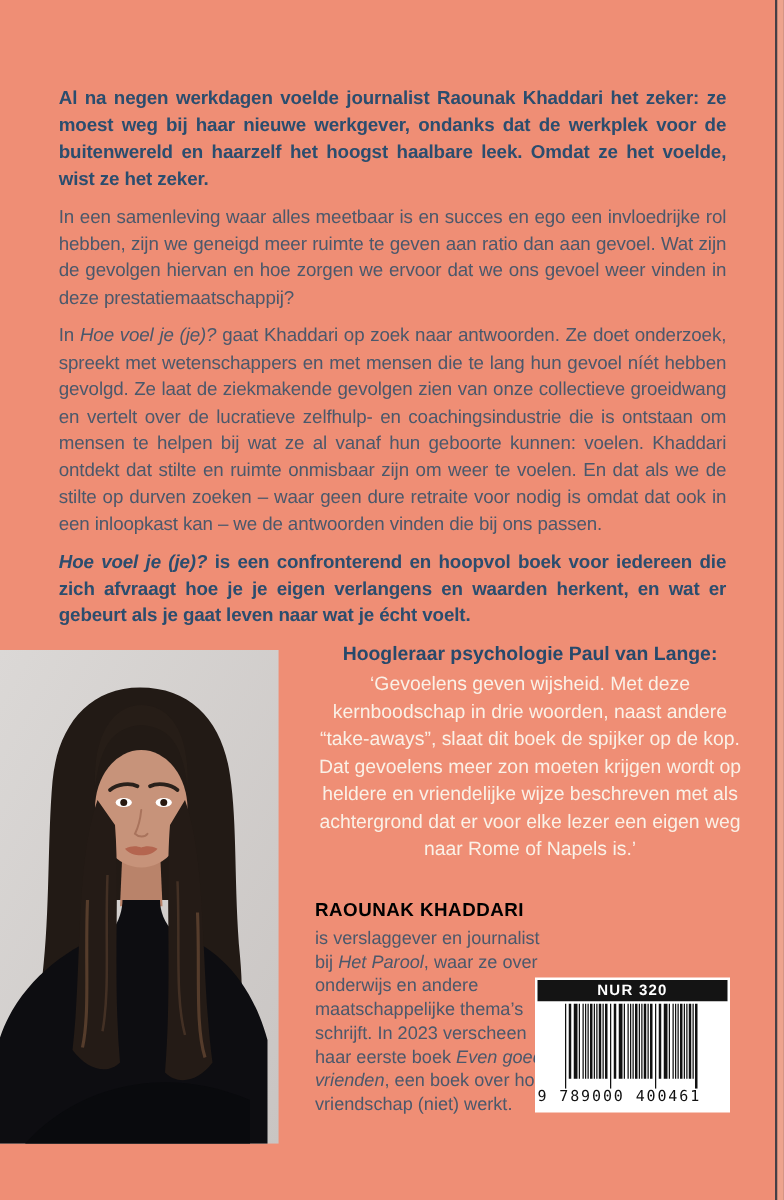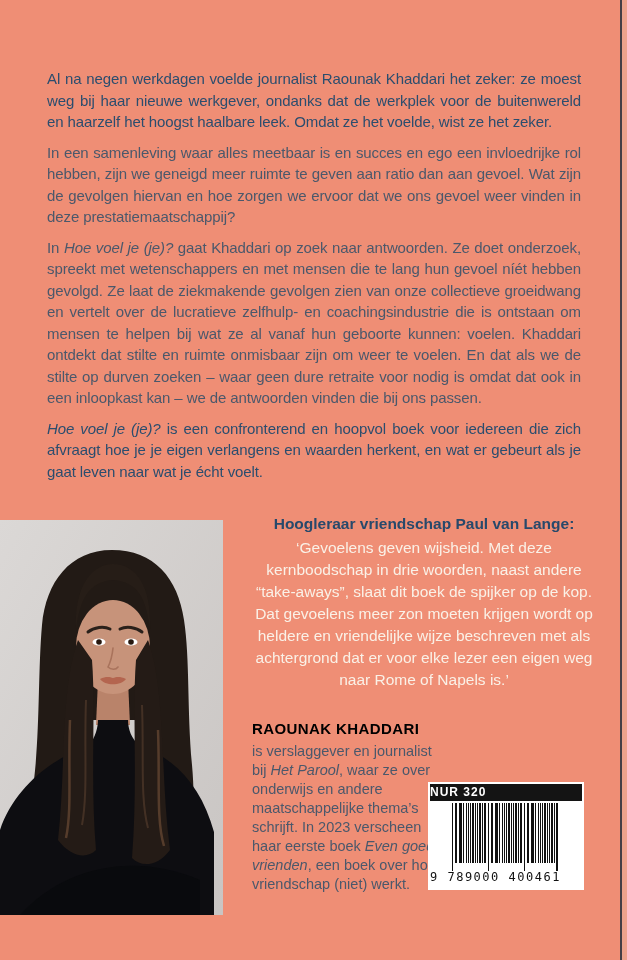--- a/index.html
+++ b/index.html
@@ -16,21 +16,21 @@
   .edge-line{position:absolute;right:5px;top:0;width:2px;height:100%;background:#27313E;opacity:.85;}
 
   
   .synopsis{
     position:absolute;left:47px;top:68px;width:534px;
     text-align:justify;
     color:#4B586B;
     font-size:15px;line-height:21.5px;letter-spacing:-0.1px;
   }
   .synopsis p{margin:0 0 9px 0;}
-  .synopsis p.bold{color:#2B4D6E;font-weight:400;}
+  .synopsis p.bold{color:#2B4D6E;font-weight:700;}
   .synopsis em{font-style:italic;}
 
   
   .photo{
     position:absolute;left:0;top:520px;width:223px;height:395px;margin:0;
   }
   .photo svg{display:block;}
 
   
   .quote{
@@ -49,21 +49,21 @@
   .bio em{}
   .bio p{margin:0;}
 
   
   .barcode-block{
     position:absolute;left:428px;top:782px;width:156px;height:108px;
     background:#FFFFFF;box-sizing:border-box;padding:2px;
   }
   .nur{
     background:#141414;color:#FFFFFF;height:17px;line-height:17px;
-    font-size:12px;font-weight:700;letter-spacing:1px;
+    text-align:center;font-size:12px;font-weight:700;letter-spacing:1px;
   }
   .bars{
     display:flex;align-items:flex-start;justify-content:center;
     height:70px;overflow:hidden;padding:2px 4px 0 4px;box-sizing:border-box;
   }
   .bars div{background:#111;height:60px;flex:0 0 auto;}
   .bars div.guard{height:68px;}
   .isbn{
     color:#111;
     font-family:"DejaVu Sans Mono","Liberation Mono",monospace;
@@ -128,21 +128,21 @@
       <path d="M78,120 C60,170 66,250 58,320 C70,336 86,340 96,330 C90,260 96,190 92,140 Z" fill="#241B16"></path>
       <path d="M148,120 C166,170 160,255 170,330 C158,346 142,348 132,338 C138,262 132,190 136,140 Z" fill="#241B16"></path>
       <path d="M70,200 C68,250 72,290 66,318" stroke="#6B4A35" stroke-width="2.5" fill="none" opacity=".7"></path>
       <path d="M158,210 C160,258 156,300 164,326" stroke="#6B4A35" stroke-width="2.5" fill="none" opacity=".7"></path>
       <path d="M86,180 C84,230 88,272 82,305" stroke="#59402E" stroke-width="2" fill="none" opacity=".6"></path>
       <path d="M142,185 C144,235 140,278 148,308" stroke="#59402E" stroke-width="2" fill="none" opacity=".6"></path>
     </svg>
   </figure>
 
   <aside class="quote">
-    <div class="quote-attr">Hoogleraar vriendschap Paul van Lange:</div>
+    <div class="quote-attr">Hoogleraar psychologie Paul van Lange:</div>
     <div class="quote-text">‘Gevoelens geven wijsheid. Met deze kernboodschap in drie woorden, naast andere “take-aways”, slaat dit boek de spijker op de kop. Dat gevoelens meer zon moeten krijgen wordt op heldere en vriendelijke wijze beschreven met als achtergrond dat er voor elke lezer een eigen weg naar Rome of Napels is.’</div>
   </aside>
 
   <section class="bio">
     <div class="bio-name">RAOUNAK KHADDARI</div>
     <p><span>is verslaggever en journalist bij </span><em>Het Parool</em><span>, waar ze over onderwijs en andere maatschappelijke thema’s schrijft. In 2023 verscheen haar eerste boek </span><em>Even goede vrienden</em><span>, een boek over hoe vriendschap (niet) werkt.</span></p>
   </section>
 
   <div class="barcode-block">
     <div class="nur">NUR 320</div>

